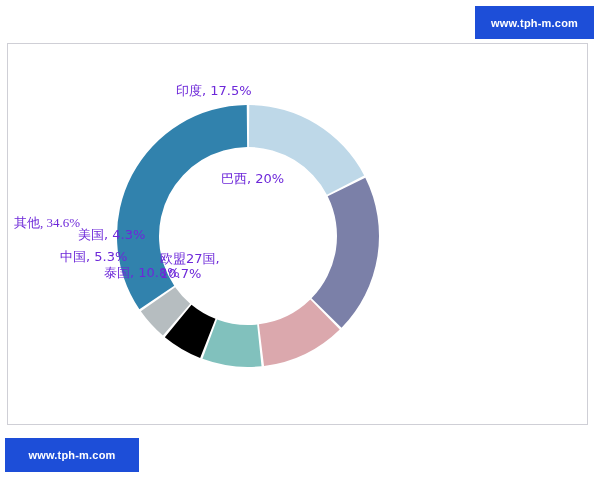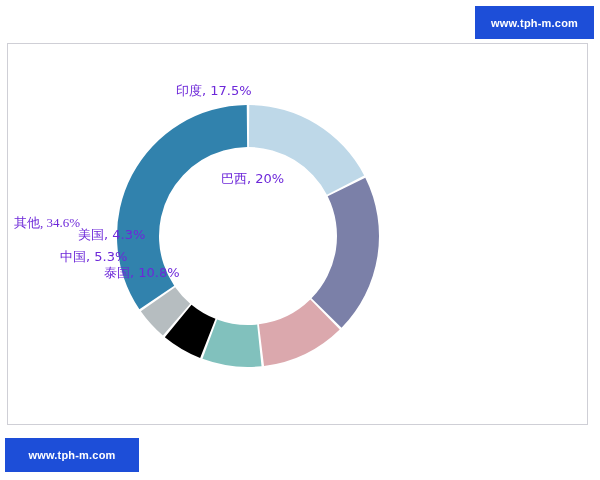--- a/index.html
+++ b/index.html
@@ -120,20 +120,24 @@
     </svg>
 
     <div class="slice-label" id="label-india">
       <span>印度, 17.5%</span>
     </div>
 
     <div class="slice-label" id="label-brazil">
       <span>巴西, 20%</span>
     </div>
 
+    <div class="slice-label" id="label-eu">
+      <div>欧盟27国,</div>
+      <div>10.7%</div>
+    </div>
 
     <div class="slice-label" id="label-thai">
       <span>泰国, 10.8%</span>
     </div>
 
     <div class="slice-label" id="label-china">
       <span>中国, 5.3%</span>
     </div>
 
     <div class="slice-label" id="label-usa">

